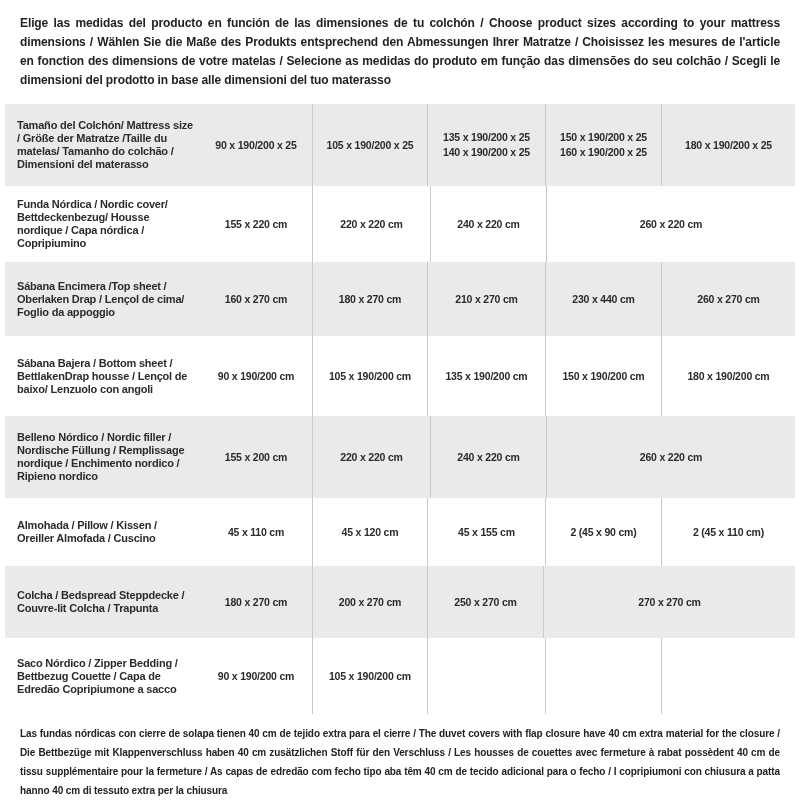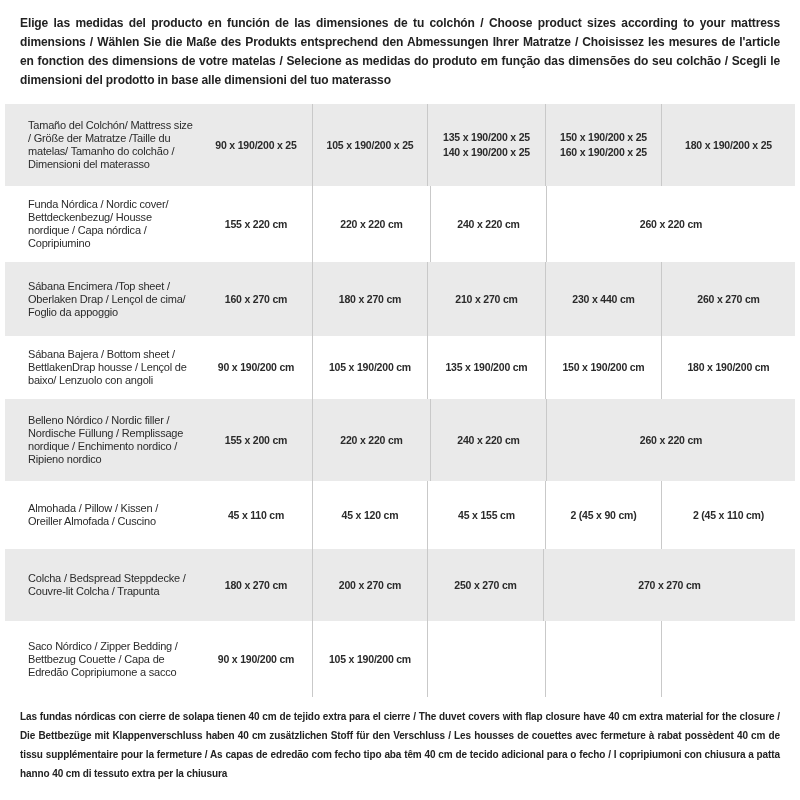--- a/index.html
+++ b/index.html
@@ -17,28 +17,28 @@
     line-height:19px;
     text-align:justify;
     letter-spacing:-0.1px;
     color:#222;
   }
   .size-table {
     margin:14px 5px 0 5px;
   }
   .trow { display:flex; align-items:stretch; }
   .trow.shaded { background:#eaeaea; }
-  .r0{height:82px}.r1{height:76px}.r2{height:74px}.r3{height:63px}
+  .r0{height:82px}.r1{height:76px}.r2{height:74px}.r3{height:80px}
   .r4{height:82px}.r5{height:68px}.r6{height:72px}.r7{height:76px}
   .label-cell {
     width:195px;
     box-sizing:border-box;
-    padding-left:23px; padding-right:6px;
+    padding-left:12px; padding-right:6px;
     display:flex; align-items:center;
-    font-size:11px; font-weight:normal;
+    font-size:11px; font-weight:bold;
     line-height:13px;
     letter-spacing:-0.2px;
   }
   .val-cell {
     box-sizing:border-box;
     display:flex; align-items:center; justify-content:center;
     text-align:center;
     font-size:10.5px; font-weight:bold;
     letter-spacing:-0.2px;
     line-height:15px;

